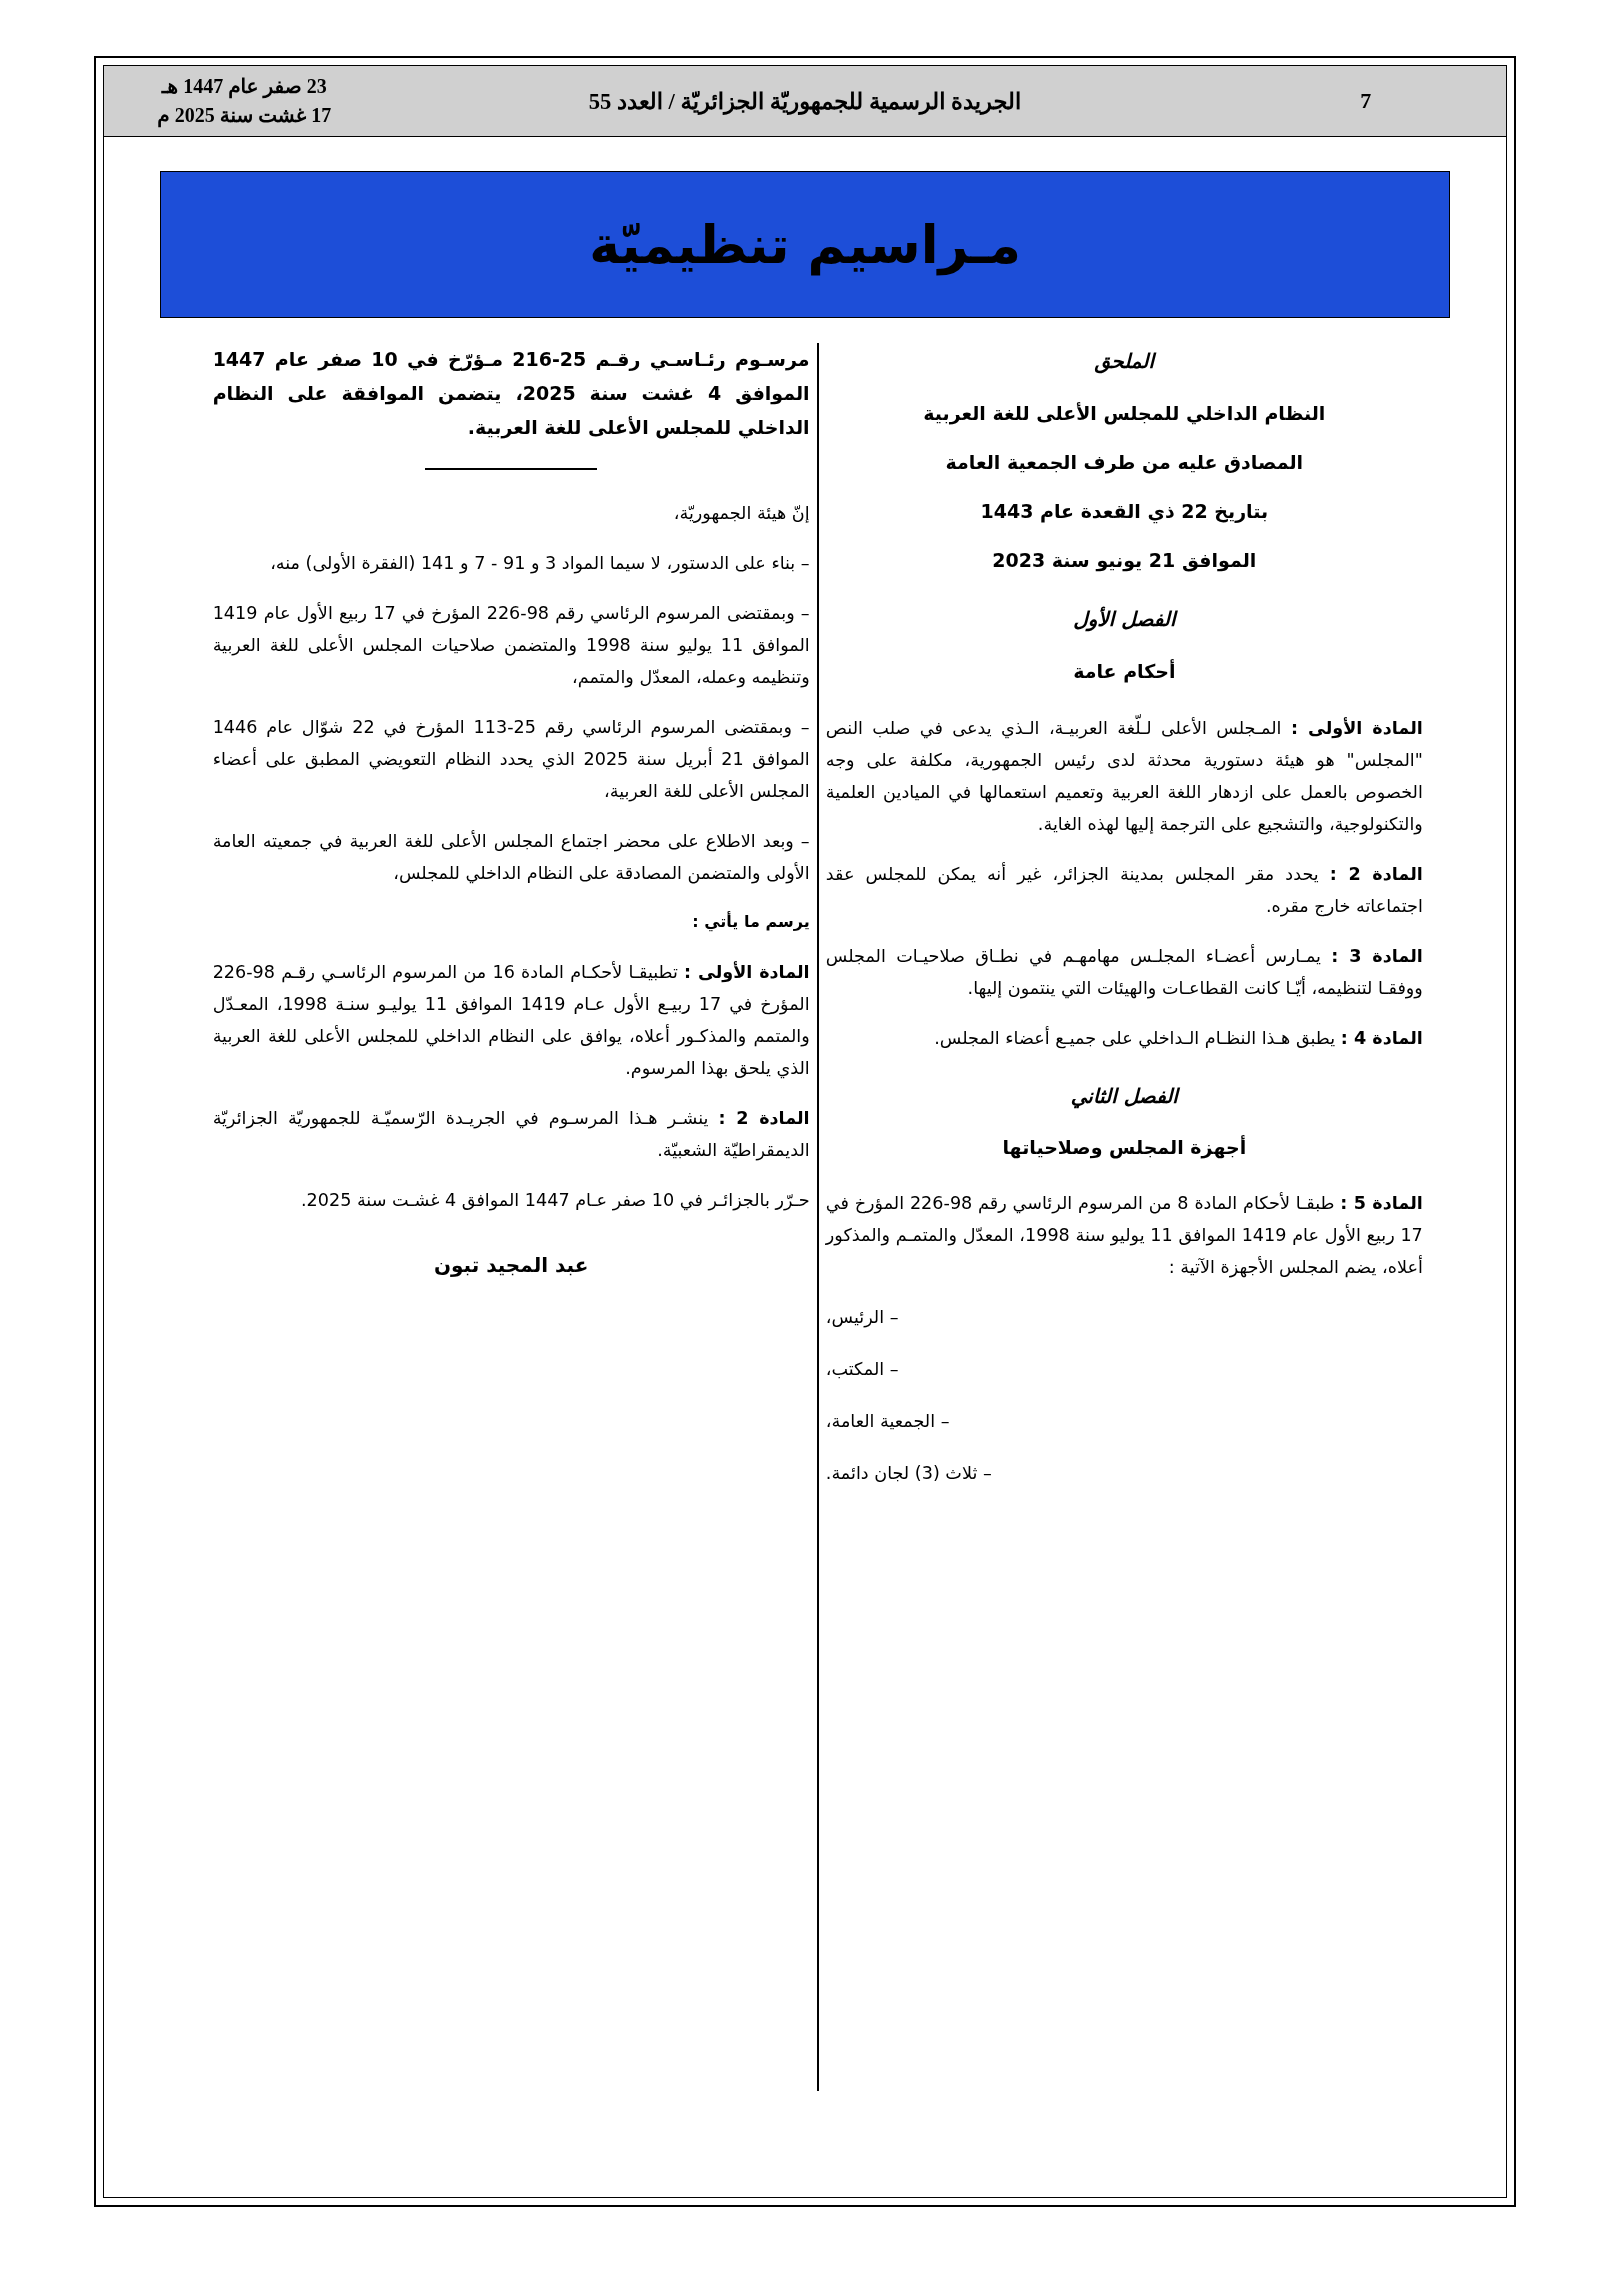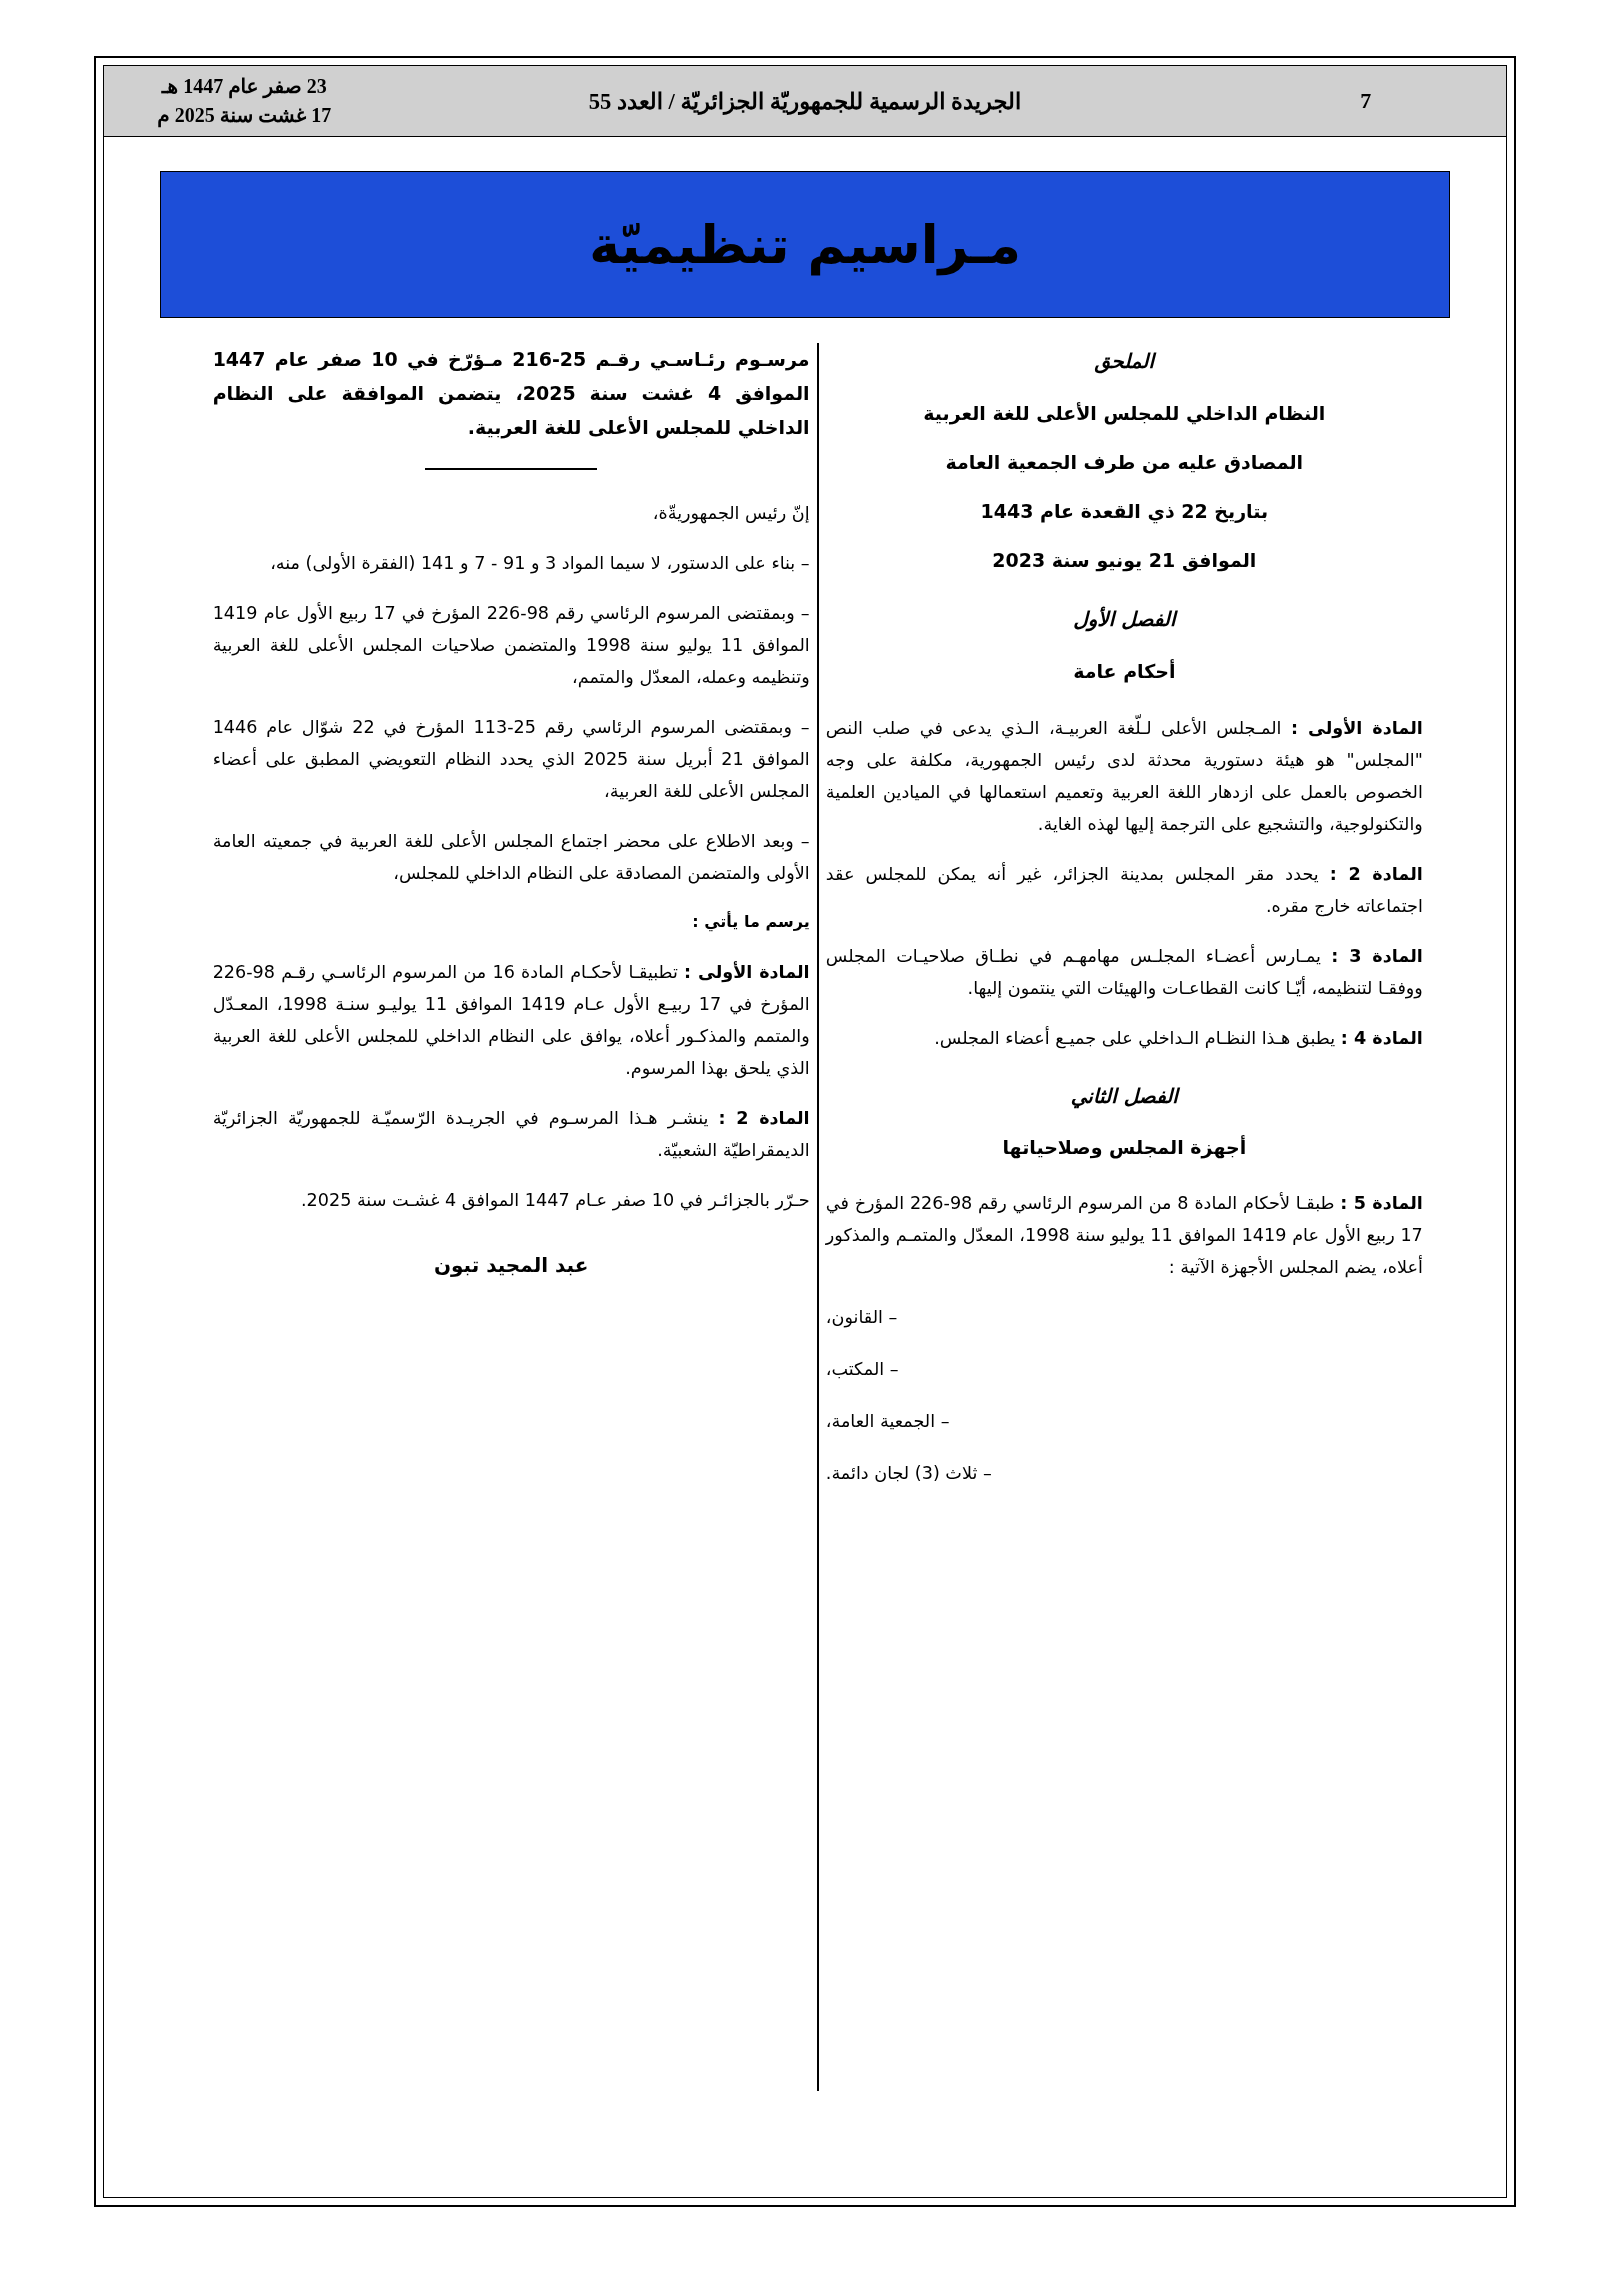--- a/index.html
+++ b/index.html
@@ -193,33 +193,33 @@
         <p><span class="art-lbl">المادة الأولى :</span><span> المـجلس الأعلى لـلّغة العربيـة، الـذي يدعى في صلب النص "المجلس" هو هيئة دستورية محدثة لدى رئيس الجمهورية، مكلفة على وجه الخصوص بالعمل على ازدهار اللغة العربية وتعميم استعمالها في الميادين العلمية والتكنولوجية، والتشجيع على الترجمة إليها لهذه الغاية.</span></p>
         <p><span class="art-lbl">المادة 2 :</span><span> يحدد مقر المجلس بمدينة الجزائر، غير أنه يمكن للمجلس عقد اجتماعاته خارج مقره.</span></p>
         <p><span class="art-lbl">المادة 3 :</span><span> يمـارس أعضـاء المجلـس مهامهـم في نطـاق صلاحيـات المجلس ووفقـا لتنظيمه، أيّـا كانت القطاعـات والهيئات التي ينتمون إليها.</span></p>
         <p><span class="art-lbl">المادة 4 :</span><span> يطبق هـذا النظـام الـداخلي على جميـع أعضاء المجلس.</span></p>
 
         <div class="ctr-head" style="margin-top:23.5px;">الفصل الثاني</div>
         <div class="ctr-sub" style="margin-bottom:22px;">أجهزة المجلس وصلاحياتها</div>
 
         <p><span class="art-lbl">المادة 5 :</span><span> طبقـا لأحكام المادة 8 من المرسوم الرئاسي رقم 98-226 المؤرخ في 17 ربيع الأول عام 1419 الموافق 11 يوليو سنة 1998، المعدّل والمتمـم والمذكور أعلاه، يضم المجلس الأجهزة الآتية :</span></p>
 
-        <p class="dash-item">– القانون،</p>
+        <p class="dash-item">– الرئيس،</p>
         <p class="dash-item">– المكتب،</p>
         <p class="dash-item">– الجمعية العامة،</p>
         <p class="dash-item">– ثلاث (3) لجان دائمة.</p>
       </div>
 
       <div class="divider"></div>
 
       <div class="col col-right">
         <div class="title-block">مرسـوم رئـاسـي رقـم 25-216 مـؤرّخ في 10 صفر عام 1447 الموافق 4 غشت سنة 2025، يتضمن الموافقة على النظام الداخلي للمجلس الأعلى للغة العربية.</div>
         <div class="rule"></div>
 
-        <p>إنّ رئيس الجمهوريةّة،</p>
+        <p>إنّ هيئة الجمهوريّة،</p>
 
         <p>– بناء على الدستور، لا سيما المواد 3 و 91 - 7 و 141 (الفقرة الأولى) منه،</p>
         <p>– وبمقتضى المرسوم الرئاسي رقم 98-226 المؤرخ في 17 ربيع الأول عام 1419 الموافق 11 يوليو سنة 1998 والمتضمن صلاحيات المجلس الأعلى للغة العربية وتنظيمه وعمله، المعدّل والمتمم،</p>
         <p>– وبمقتضى المرسوم الرئاسي رقم 25-113 المؤرخ في 22 شوّال عام 1446 الموافق 21 أبريل سنة 2025 الذي يحدد النظام التعويضي المطبق على أعضاء المجلس الأعلى للغة العربية،</p>
         <p>– وبعد الاطلاع على محضر اجتماع المجلس الأعلى للغة العربية في جمعيته العامة الأولى والمتضمن المصادقة على النظام الداخلي للمجلس،</p>
 
         <div class="yarsom">يرسم ما يأتي :</div>
 
         <p><span class="art-lbl">المادة الأولى :</span><span> تطبيقـا لأحكـام المادة 16 من المرسوم الرئاسـي رقـم 98-226 المؤرخ في 17 ربيـع الأول عـام 1419 الموافق 11 يوليـو سنـة 1998، المعـدّل والمتمم والمذكـور أعلاه، يوافق على النظام الداخلي للمجلس الأعلى للغة العربية الذي يلحق بهذا المرسوم.</span></p>
         <p><span class="art-lbl">المادة 2 :</span><span> ينشـر هـذا المرسـوم في الجريـدة الرّسميّـة للجمهوريّة الجزائريّة الديمقراطيّة الشعبيّة.</span></p>

